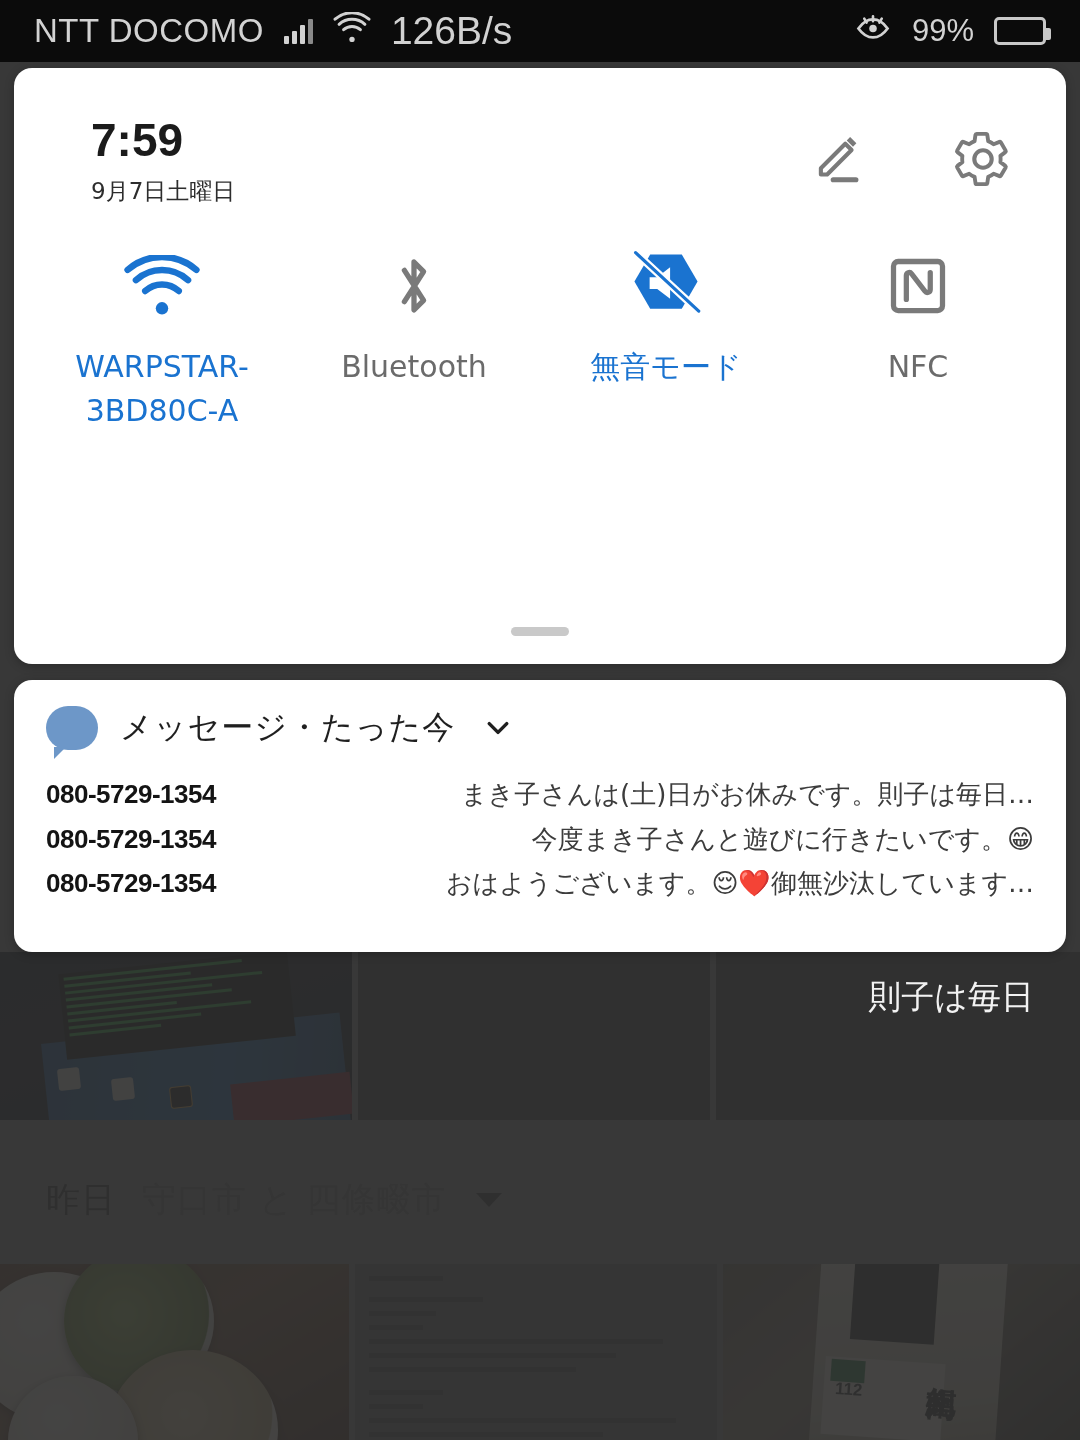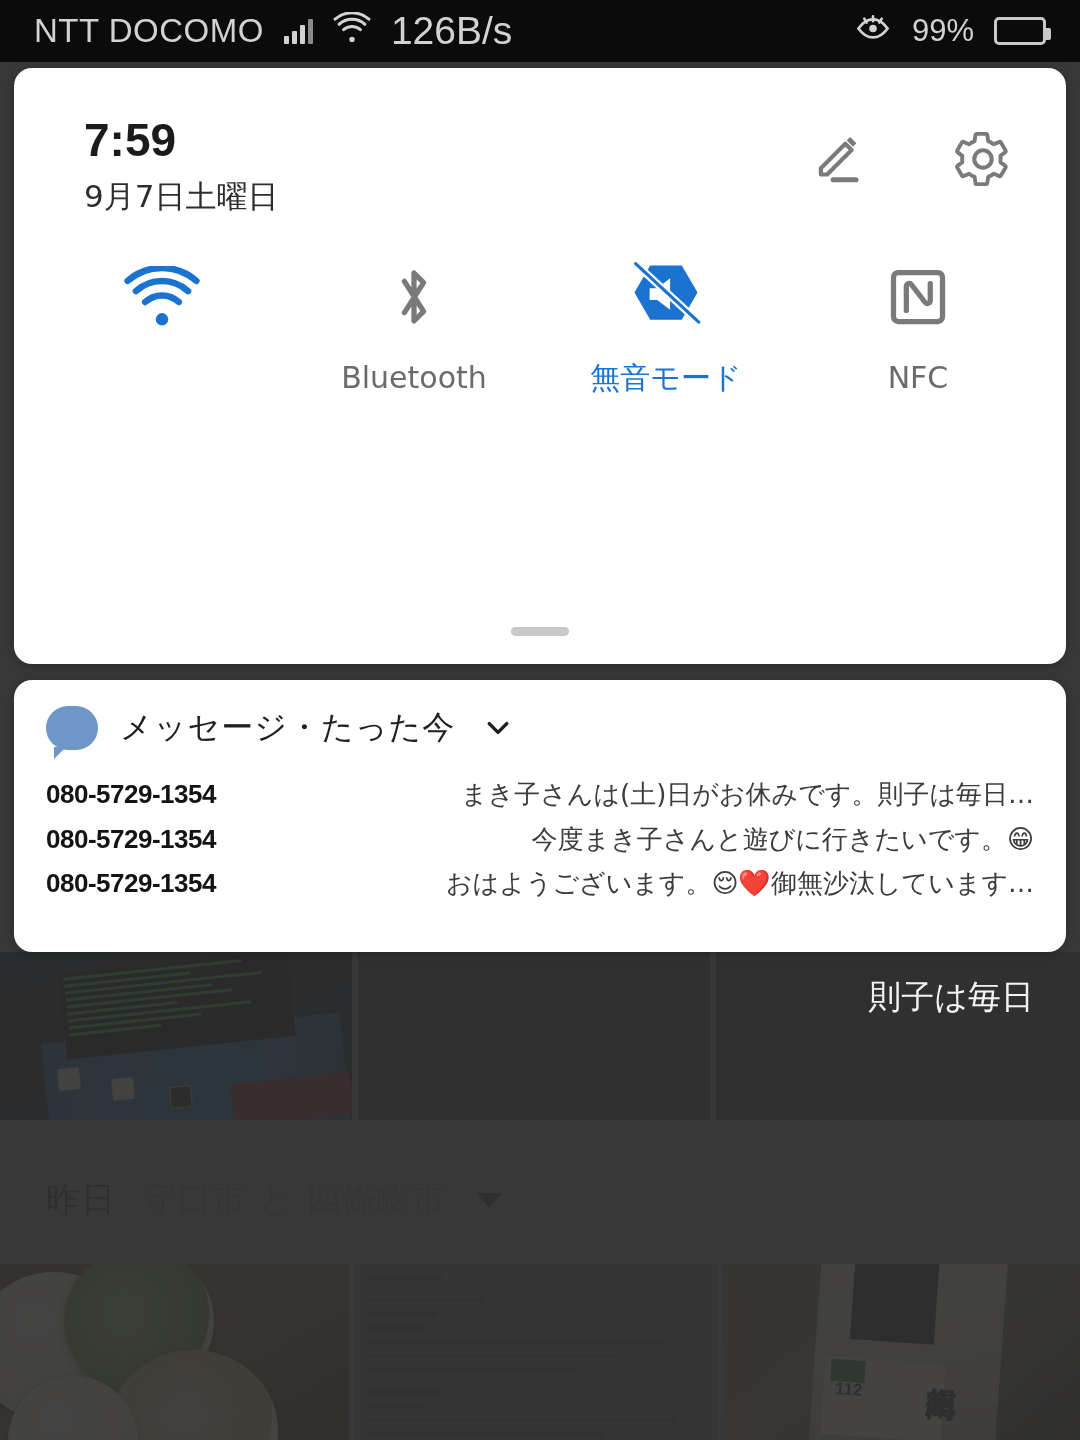--- a/index.html
+++ b/index.html
@@ -183,27 +183,28 @@
   .qs-panel {
     position: absolute; left: 14px; top: 68px;
     width: 1052px; height: 596px;
     background: #ffffff; border-radius: 18px; z-index: 50;
     box-shadow: 0 2px 10px rgba(0,0,0,.25);
   }
 
   .qs-header {
     display: flex; align-items: flex-start; justify-content: space-between;
     padding: 48px 54px 0 70px;
+    margin-left: 7px;
   }
   .qs-time {
     font-size: 46px; font-weight: 700; color: #1b1b1b; line-height: 1.05;
     font-family: "Liberation Sans", sans-serif;
   }
   .qs-date {
-    font-size: 31px; color: #2d2d2d; margin-top: 12px;
+    font-size: 23px; color: #2d2d2d; margin-top: 12px;
     font-family: "DejaVu Sans", sans-serif;
   }
   .qs-header-icons { display: flex; align-items: center; gap: 86px; margin-top: 14px; }
   .hdr-icon { width: 58px; height: 58px; cursor: pointer; }
 
   
   .qs-tiles {
     display: flex; align-items: flex-start; justify-content: space-around;
     padding: 42px 22px 0 22px;
   }
@@ -439,20 +440,21 @@
 
       <div class="tile active">
         <span class="tile-icon">
           <svg width="80" height="62" viewBox="0 0 24 20">
             <circle cx="12" cy="17.2" r="2" fill="#1a73d0"></circle>
             <path d="M6.6 11.6a8 8 0 0 1 10.8 0" stroke="#1a73d0" stroke-width="2.1" fill="none" stroke-linecap="round"></path>
             <path d="M3.6 8.1a12.5 12.5 0 0 1 16.8 0" stroke="#1a73d0" stroke-width="2.1" fill="none" stroke-linecap="round"></path>
             <path d="M0.9 4.8a16.8 16.8 0 0 1 22.2 0" stroke="#1a73d0" stroke-width="2.1" fill="none" stroke-linecap="round"></path>
           </svg>
         </span>
+        <span class="tile-label">WARPSTAR-3BD80C-A</span>
       </div>
 
       <div class="tile">
         <span class="tile-icon">
           <svg width="62" height="72" viewBox="0 0 24 30">
             <path d="M8 8.5L16 21l-4 4V5l4 4L8 21.5" stroke="#7a7a7a" stroke-width="2.2" fill="none" stroke-linejoin="round" stroke-linecap="round"></path>
           </svg>
         </span>
         <span class="tile-label">Bluetooth</span>
       </div>

